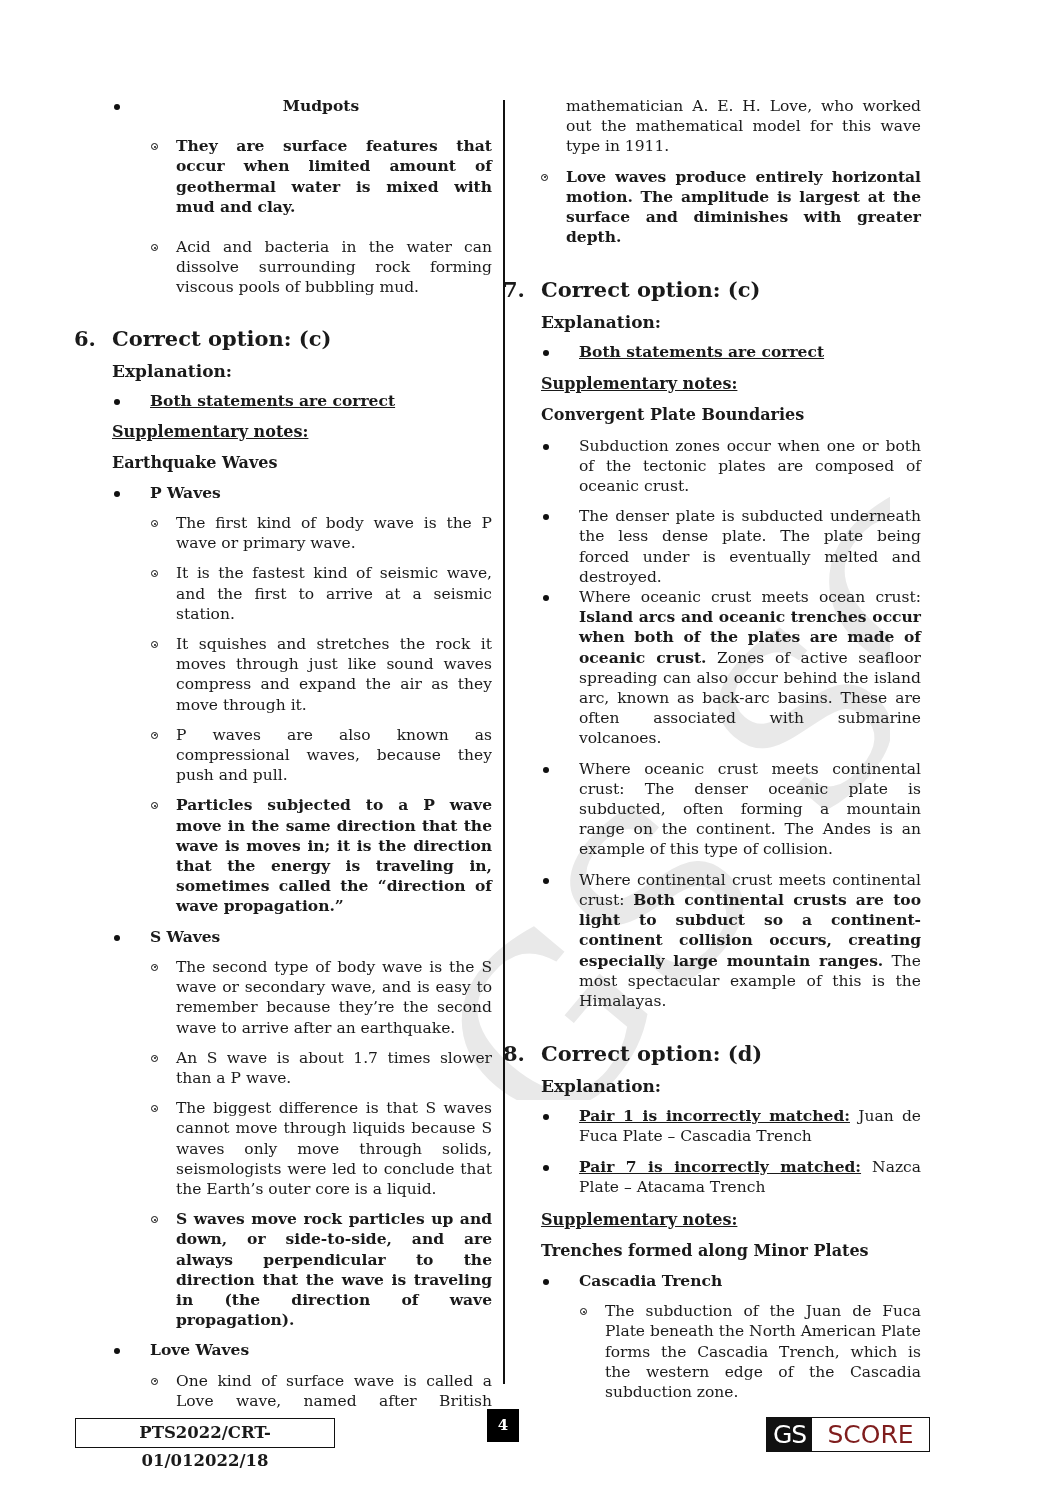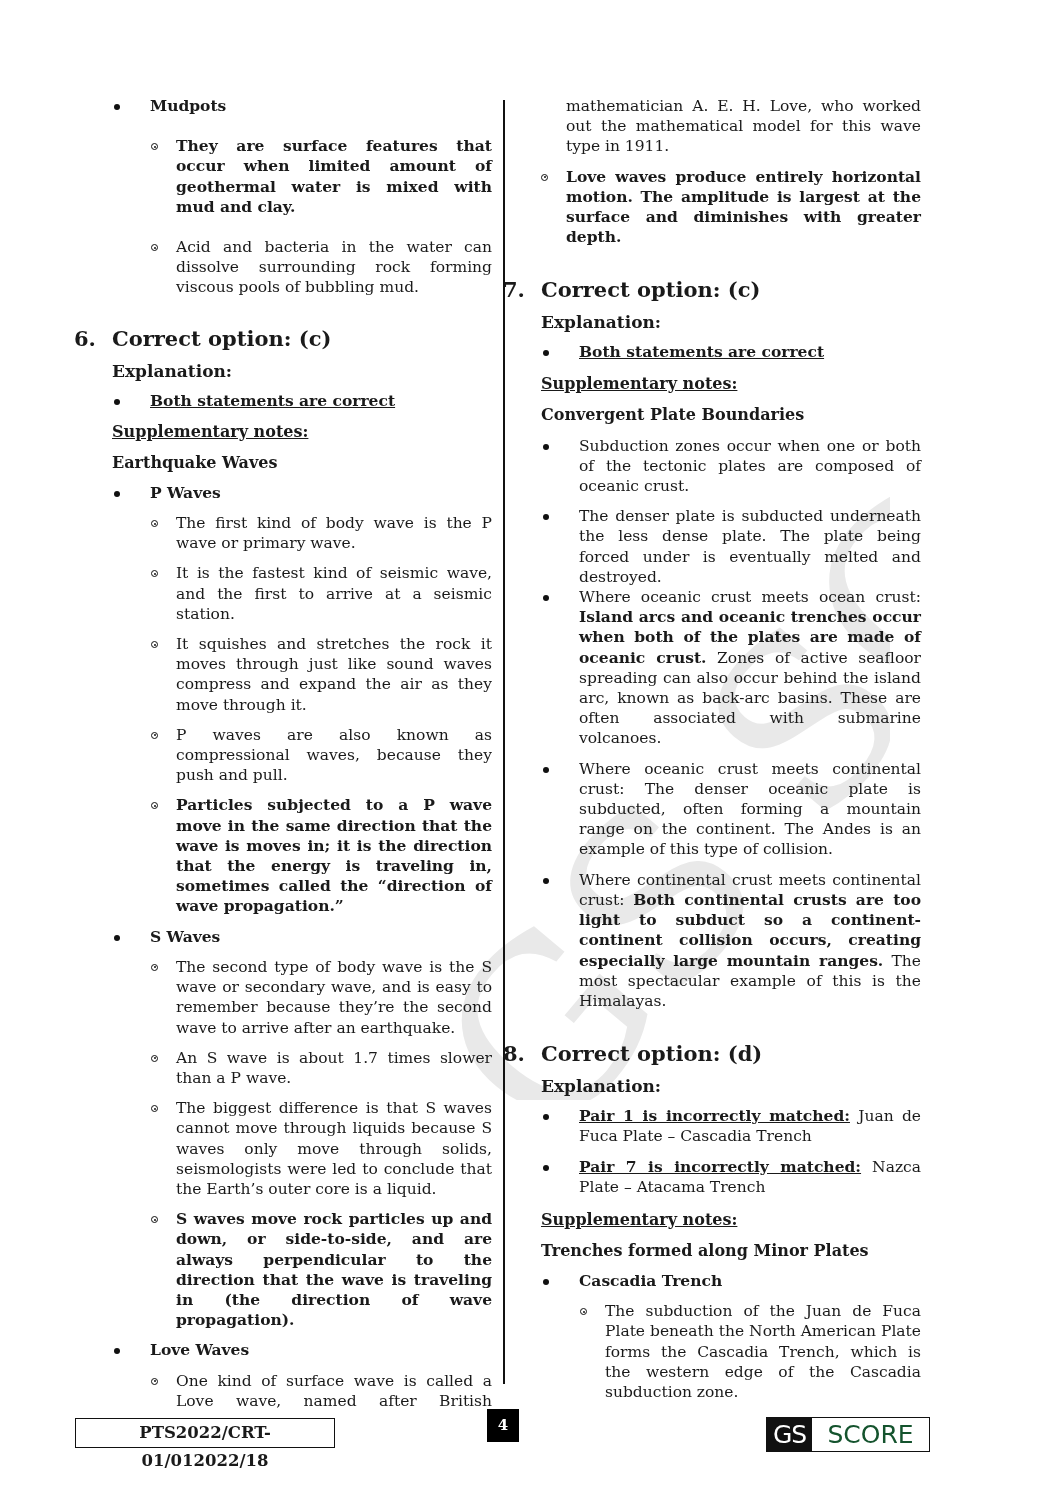--- a/index.html
+++ b/index.html
@@ -28,33 +28,33 @@
                      background:#111; border-radius:50%; }
   .footer-code { position:absolute; left:75px; top:1418px; width:258px; height:28px;
                  border:1.5px solid #111; font-weight:bold; font-size:16.5px; line-height:28px;
                  text-align:center; }
   .page-num { position:absolute; left:487px; top:1409px; width:32px; height:33px; background:#000;
               color:#fff; font-weight:bold; font-size:15px; line-height:33px; text-align:center; }
   .logo { position:absolute; left:766px; top:1417px; width:162px; height:33px;
           border:1.5px solid #111; display:flex; font-family:"DejaVu Sans","Liberation Sans",sans-serif; }
   .logo .gs { background:#111; color:#fff; width:45px; font-size:25px; line-height:33px;
               text-align:center; letter-spacing:-1px; }
-  .logo .score { flex:1; color:#14532d; font-size:25px; line-height:33px; text-align:center; }
+  .logo .score { flex:1; color:#7f1d1d; font-size:25px; line-height:33px; text-align:center; }
 </style>
 </head>
 <body>
 
 <svg class="watermark" viewBox="0 0 720 720">
   <text x="60" y="640" transform="rotate(-50 360 360)">GS SCORE</text>
 </svg>
 
 <div class="divider"></div>
 
 <div class="col left">
-  <div class="l1 b" style="margin-top:0;">
+  <div class="l1 b" style="margin-top:0;text-align:center;">
     <span class="dot"></span>
     <span>Mudpots</span>
   </div>
   <div class="l2 b just" style="margin-top:20px;">
     <span class="ring"></span>
     <span>They are surface features that occur when limited amount of geothermal water is mixed with mud and clay.</span>
   </div>
   <div class="l2 just" style="margin-top:20px;">
     <span class="ring"></span>
     <span>Acid and bacteria in the water can dissolve surrounding rock forming viscous pools of bubbling mud.</span>

